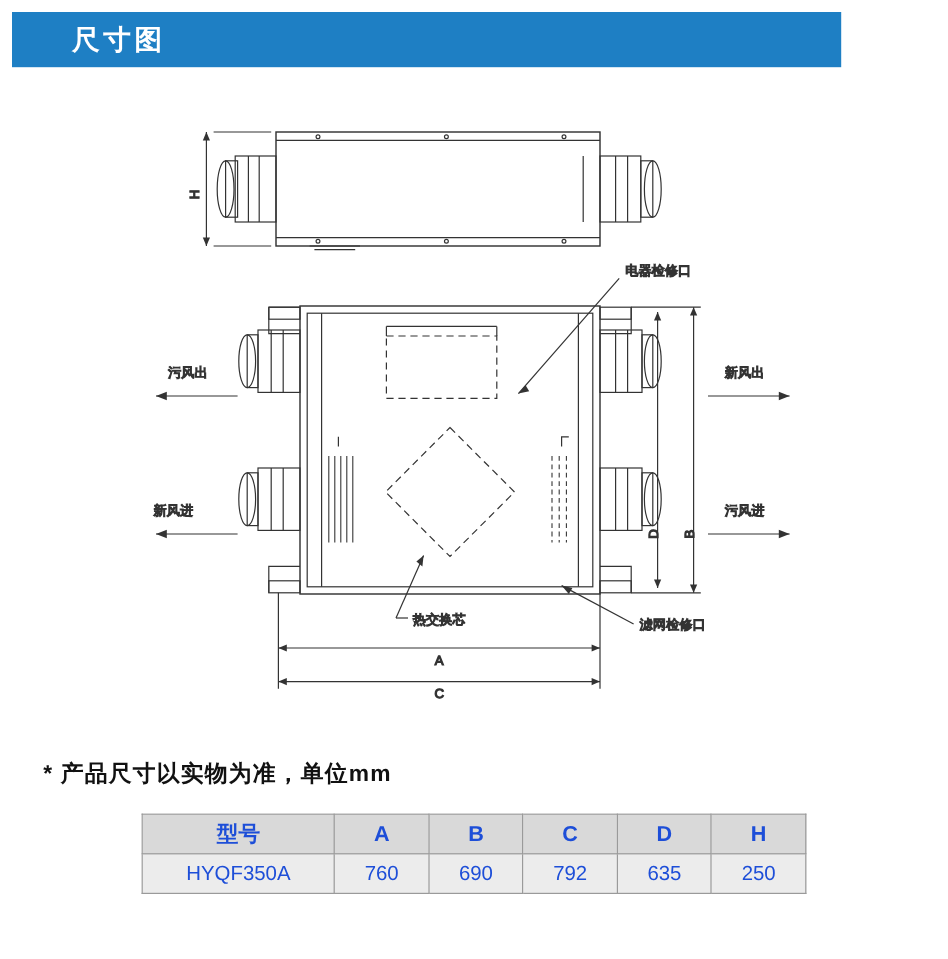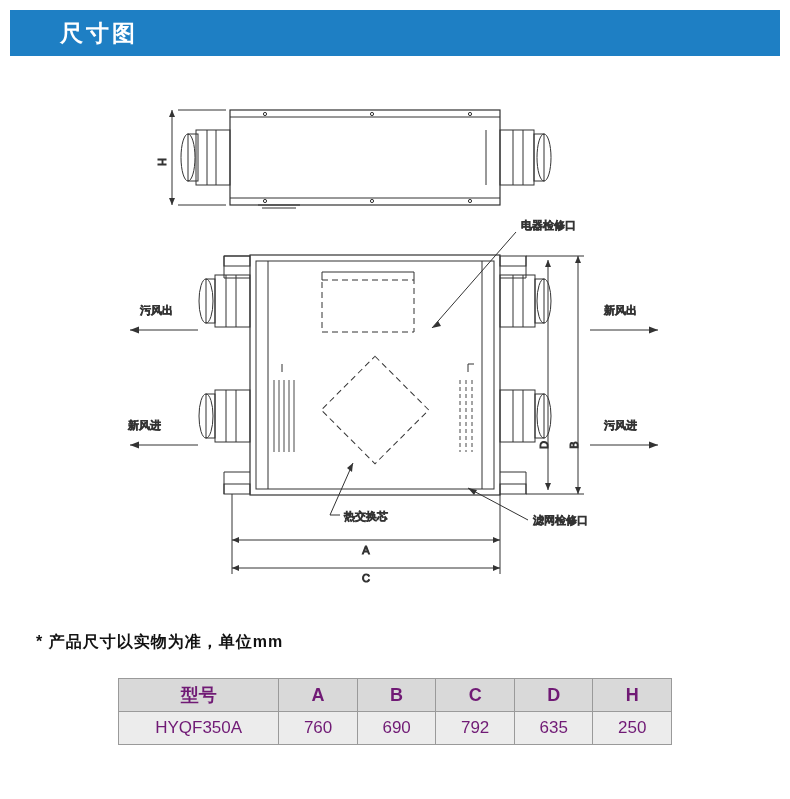--- a/index.html
+++ b/index.html
@@ -19,21 +19,21 @@
     position: relative;
     width: 790px;
     height: 799px;
   }
 
   
   .header-bar {
     position: absolute;
     left: 10px;
     top: 10px;
-    width: 770px;
+    width: 691px;
     height: 46px;
     background: #1e7fc4;
     display: flex;
     align-items: center;
   }
   .header-title {
     color: #ffffff;
     font-size: 23px;
     font-weight: bold;
     letter-spacing: 3px;
@@ -50,41 +50,41 @@
   }
   .drawing svg {
     display: block;
   }
 
   
   .note {
     position: absolute;
     left: 36px;
     top: 632px;
-    font-size: 16px;
+    font-size: 19px;
     font-weight: bold;
     letter-spacing: 1px;
     color: #111;
   }
 
   
   .spec-table {
     position: absolute;
     left: 118px;
     top: 678px;
     border-collapse: collapse;
     width: 554px;
   }
   .spec-table td, .spec-table th {
     border: 1px solid #9a9a9a;
     height: 32px;
     text-align: center;
     font-size: 17px;
     font-weight: normal;
-    color: #701a75;
+    color: #1d4ed8;
     padding: 0;
   }
   .spec-table thead td {
     background: #d9d9d9;
     font-weight: bold;
     font-size: 18px;
   }
   .spec-table tbody tr.alt td {
     background: #ececec;
   }

